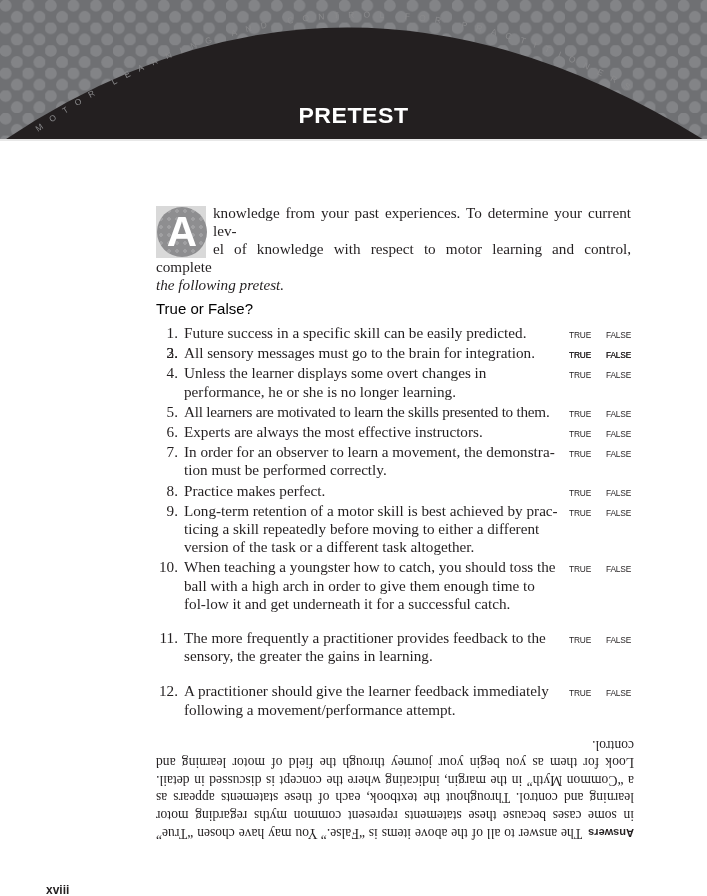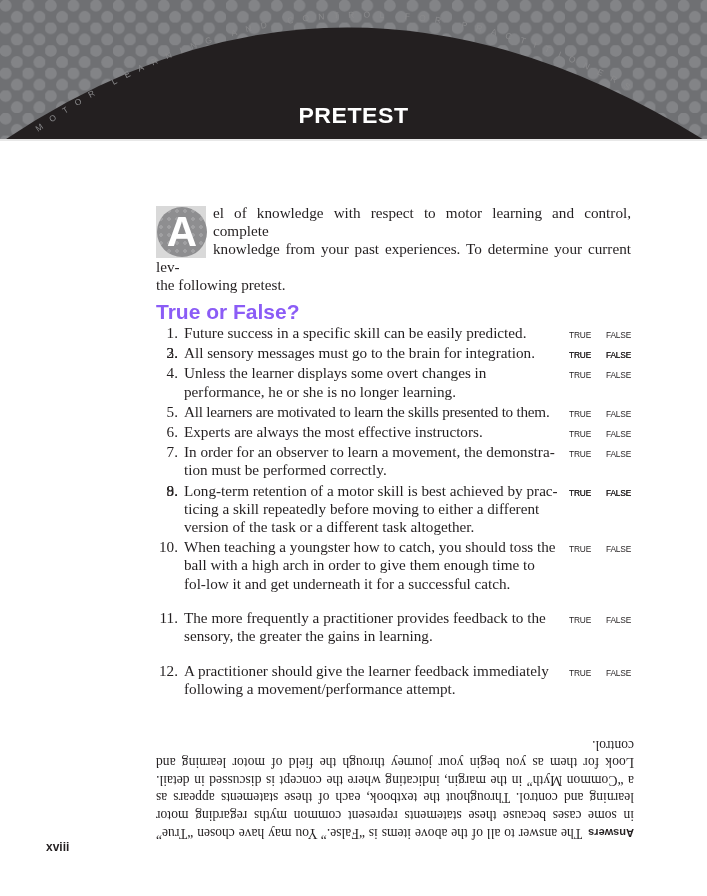--- a/index.html
+++ b/index.html
@@ -37,26 +37,26 @@
       background-color: #8e8e90;
       background-image: radial-gradient(circle, #a0a0a2 28%, transparent 32%);
       background-size: 8px 8px;
     }
     .drop-cap .letter {
       position: absolute; left: 0; top: 4px; width: 52px; text-align: center;
       font-family: "Liberation Sans", "DejaVu Sans", sans-serif; font-weight: bold;
       font-size: 42px; line-height: 44px; color: #ffffff;
     }
     .intro-line { display: block; text-align: justify; text-align-last: justify; }
-    .intro-line.last { text-align-last: left; }
+    .intro-line.last { text-align-last: left; font-style: italic; }
 
     .section-heading {
       position: absolute; left: 156px; top: 300px;
-      font-family: "Liberation Sans", "DejaVu Sans", sans-serif; font-weight: bold;
-      font-size: 21px; color: #8b5cf6;
+      font-family: "Liberation Sans", "DejaVu Sans", sans-serif; font-weight: normal;
+      font-size: 15px; color: #000000;
     }
 
     .questions { position: absolute; left: 156px; top: 324px; width: 480px; }
     .q {
       position: relative; font-size: 15.2px; line-height: 18.2px;
     }
     .q-num { position: absolute; left: 0; width: 22px; text-align: right; }
     .q-text { margin-left: 28px; width: 375px; display: block; }
     .tf {
       position: absolute; top: 2px;
@@ -72,21 +72,21 @@
       font-size: 13.6px; line-height: 17.4px; text-align: justify;
     }
     .answers .line { display: block; text-align: justify; text-align-last: justify; }
     .answers .line.last { text-align-last: left; }
     .answers-label {
       font-family: "Liberation Sans", "DejaVu Sans", sans-serif; font-weight: bold; font-size: 11px;
       margin-right: 6px;
     }
 
     .page-number {
-      position: absolute; left: 46px; top: 840px;
+      position: absolute; left: 46px; top: 883px;
       font-family: "Liberation Sans", "DejaVu Sans", sans-serif; font-size: 12px; font-weight: bold;
       color: #231f20;
     }
   </style>
 </head>
 <body>
 
 <div class="header">
   <svg width="707" height="140" viewBox="0 0 707 140">
     <defs>
@@ -105,22 +105,22 @@
   </svg>
   <div class="page-title">PRETEST</div>
 </div>
 <div class="header-rule"></div>
 
 <div class="intro">
   <div class="drop-cap">
     <div class="circle"></div>
     <div class="letter">A</div>
   </div>
+  <span class="intro-line">knowledge from your past experiences. To determine your current lev-</span>
   <span class="intro-line">el of knowledge with respect to motor learning and control, complete</span>
-  <span class="intro-line">knowledge from your past experiences. To determine your current lev-</span>
   <span class="intro-line last">the following pretest.</span>
 </div>
 
 <div class="section-heading">True or False?</div>
 
 <div class="questions">
   <div class="q" style="margin-bottom:2px">
     <span class="q-num">1.</span>
     <span class="q-text">Future success in a specific skill can be easily predicted.</span>
     <span class="tf true">TRUE</span>
@@ -156,20 +156,21 @@
     <span class="tf false">FALSE</span>
   </div>
   <div class="q" style="margin-bottom:2px">
     <span class="q-num">7.</span>
     <span class="q-text">In order for an observer to learn a movement, the demonstra-tion must be performed correctly.</span>
     <span class="tf true">TRUE</span>
     <span class="tf false">FALSE</span>
   </div>
   <div class="q" style="margin-bottom:2px">
     <span class="q-num">8.</span>
+    <span class="q-text">Practice makes perfect.</span>
     <span class="tf true">TRUE</span>
     <span class="tf false">FALSE</span>
   </div>
   <div class="q" style="margin-bottom:2px">
     <span class="q-num">9.</span>
     <span class="q-text">Long-term retention of a motor skill is best achieved by prac-ticing a skill repeatedly before moving to either a different version of the task or a different task altogether.</span>
     <span class="tf true">TRUE</span>
     <span class="tf false">FALSE</span>
   </div>
   <div class="q" style="margin-bottom:16px">

